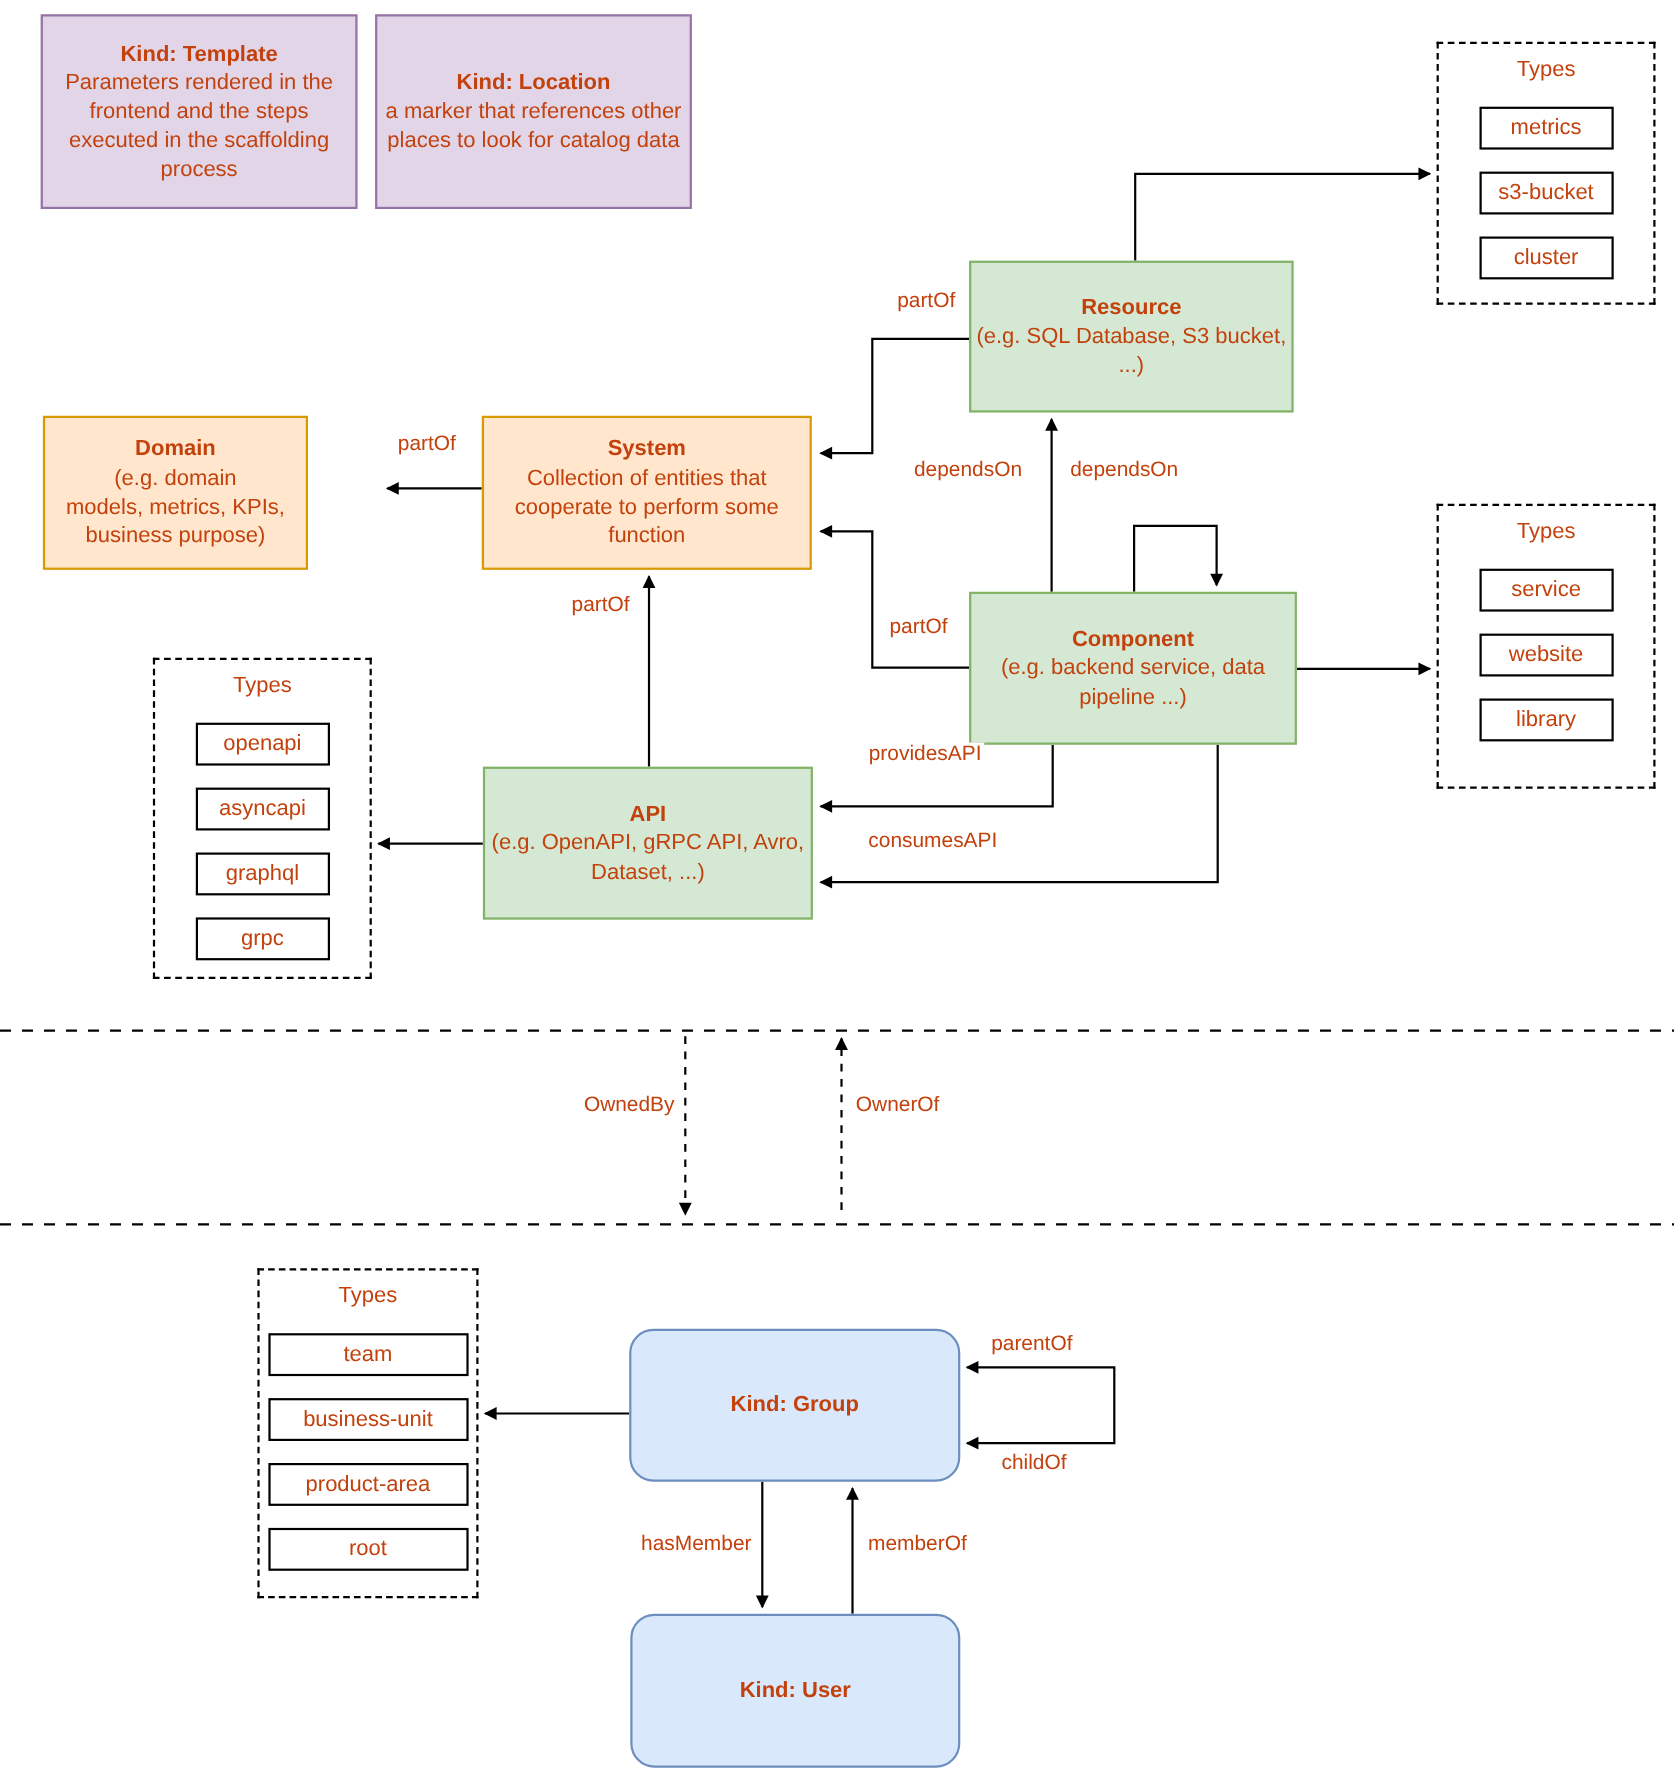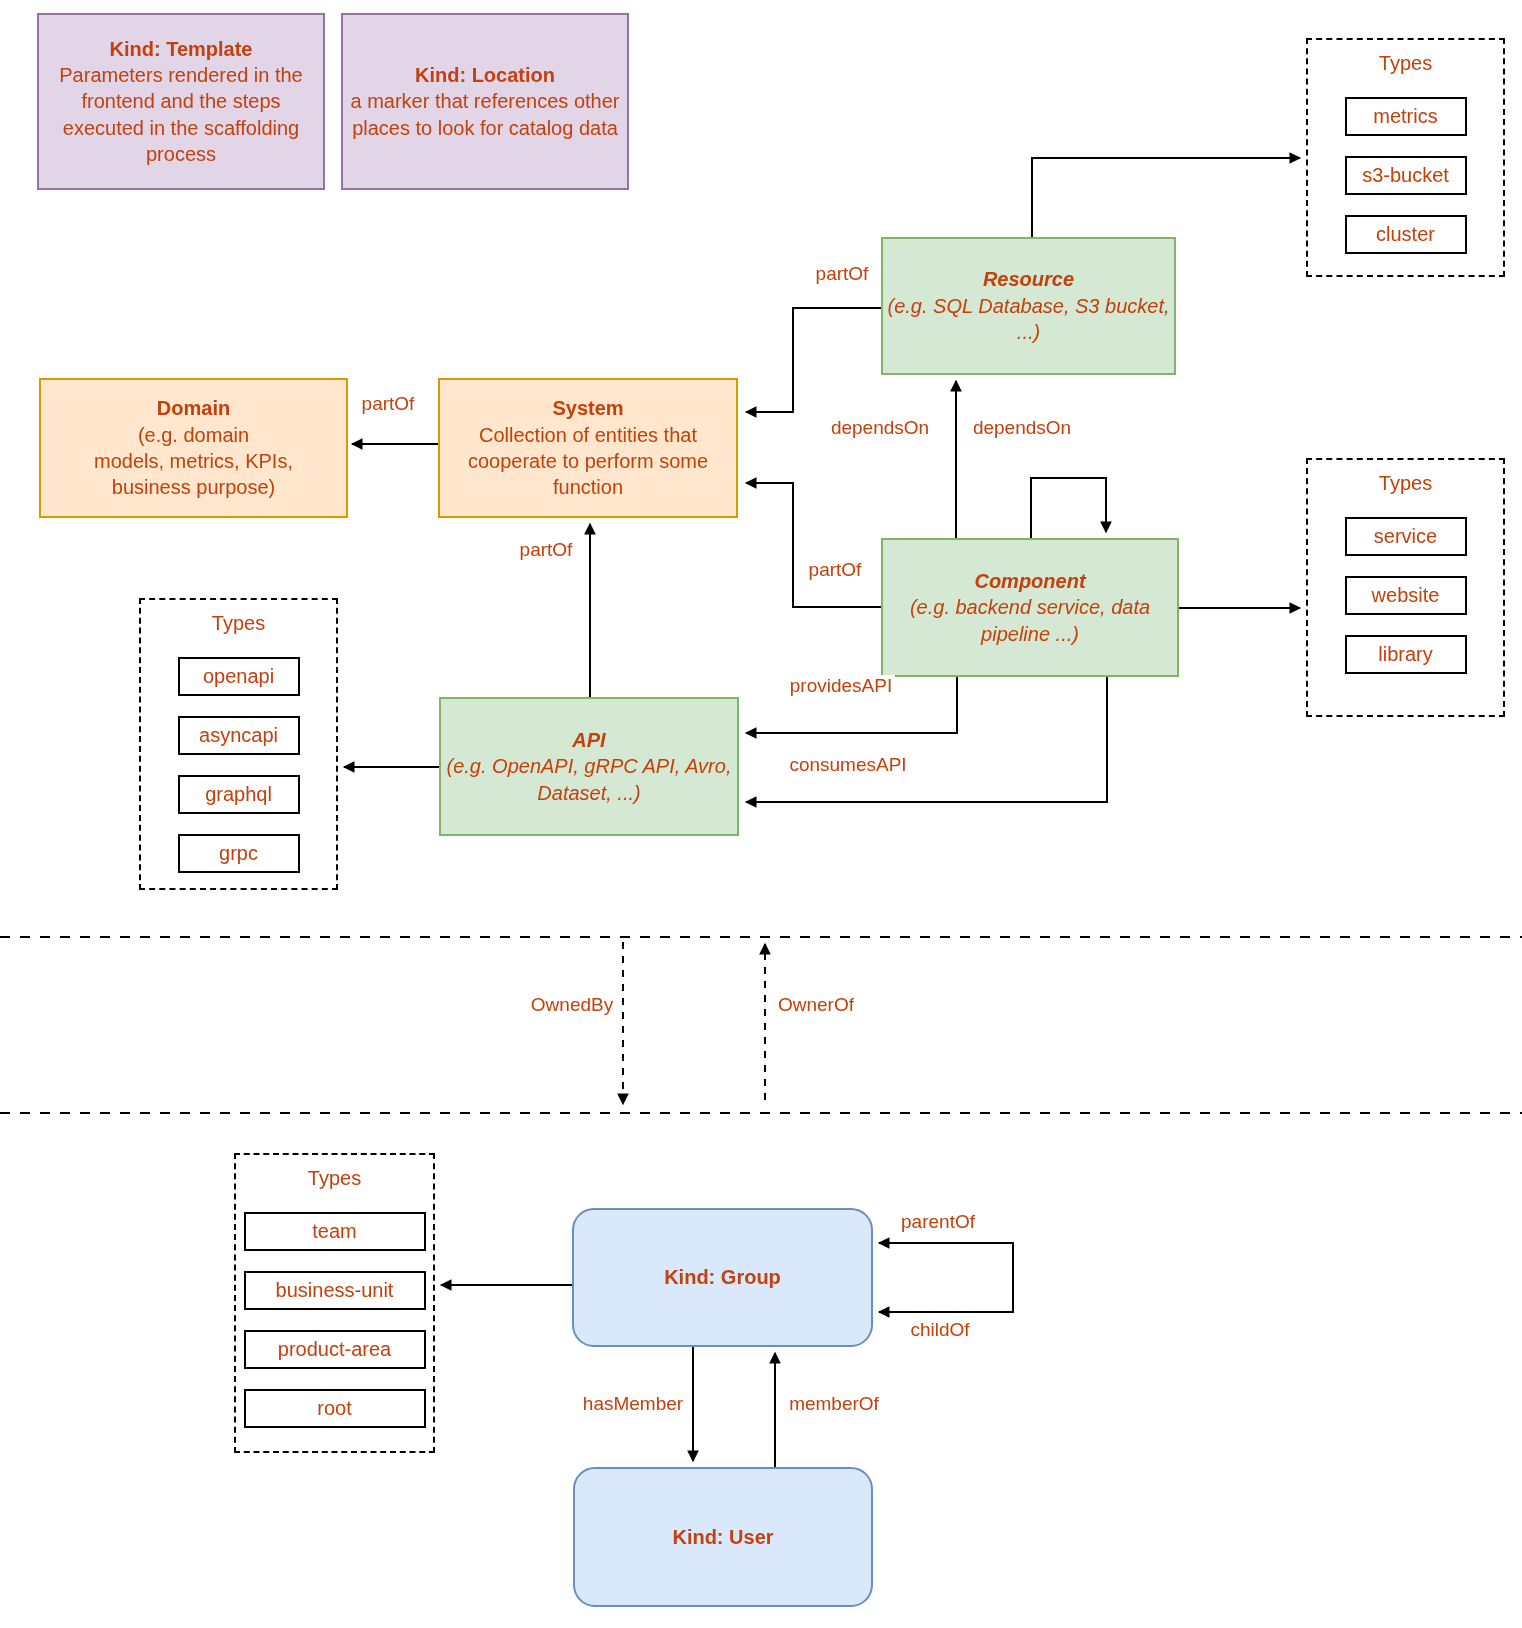--- a/index.html
+++ b/index.html
@@ -22,21 +22,21 @@
     justify-content: center;
     align-items: center;
     text-align: center;
     font-size: 20px;
     line-height: 1.32;
     z-index: 2;
     padding: 4px 2px;
   }
   .node .ntitle { font-weight: bold; }
   .node .ndesc { white-space: pre-line; }
-  .green  { background: #d5e8d4; border-color: #82b366; font-style: italic; }
+  .green  { background: #d5e8d4; border-color: #82b366; }
   .orange { background: #ffe6cc; border-color: #d79b00; }
   .purple { background: #e1d5e7; border-color: #9673a6; }
   .blue   { background: #dae8fc; border-color: #6c8ebf; border-radius: 22px; }
   .types {
     position: absolute;
     box-sizing: border-box;
     border: 2px dashed #000;
     background: #ffffff;
     display: flex;
     flex-direction: column;
@@ -112,21 +112,21 @@
   <div class="node purple" style="left:341px;top:13px;width:288px;height:177px">
     <div class="ntitle">Kind: Location</div>
     <div class="ndesc">a marker that references other places to look for catalog data</div>
   </div>
 
   <div class="node green" style="left:881px;top:237px;width:295px;height:138px">
     <div class="ntitle">Resource</div>
     <div class="ndesc">(e.g. SQL Database, S3 bucket, ...)</div>
   </div>
 
-  <div class="node orange" style="left:39px;top:378px;width:309px;height:140px">
+  <div class="node orange" style="left:39px;top:378px;width:241px;height:140px">
     <div class="ntitle">Domain</div>
     <div class="ndesc">(e.g.  domain
 models, metrics, KPIs,
 business purpose)</div>
   </div>
 
   <div class="node orange" style="left:438px;top:378px;width:300px;height:140px">
     <div class="ntitle">System</div>
     <div class="ndesc">Collection of entities that cooperate to perform some function</div>
   </div>

